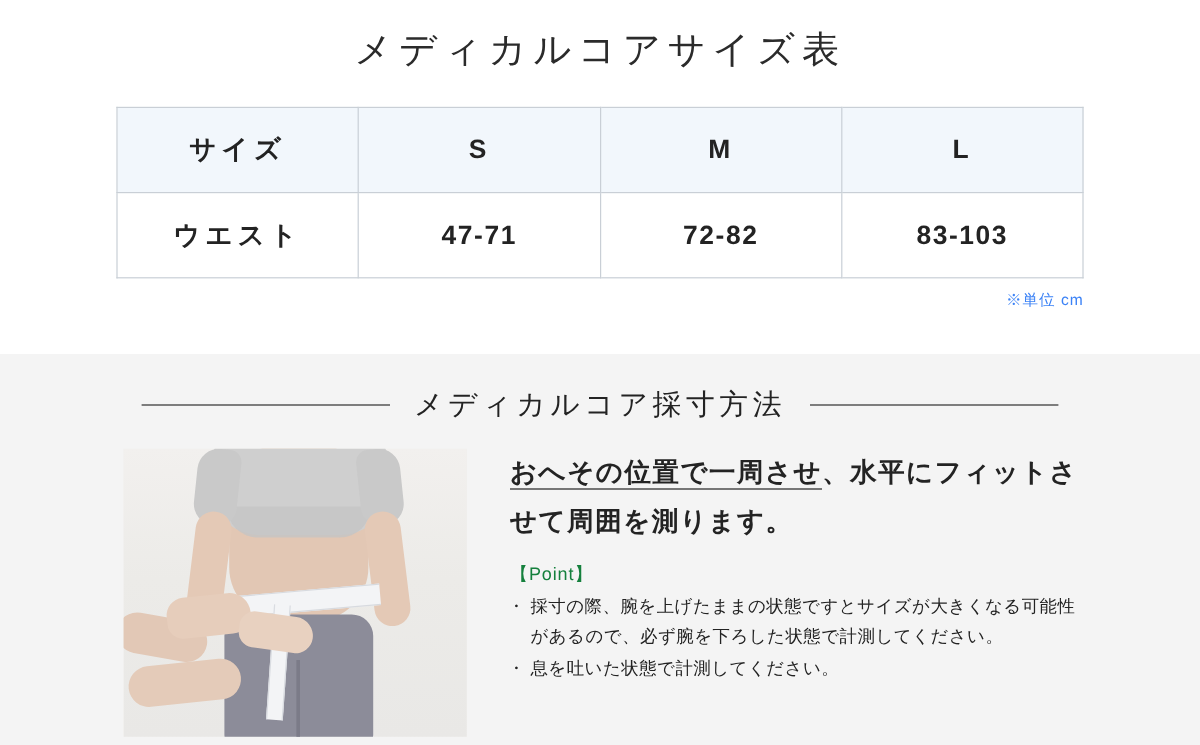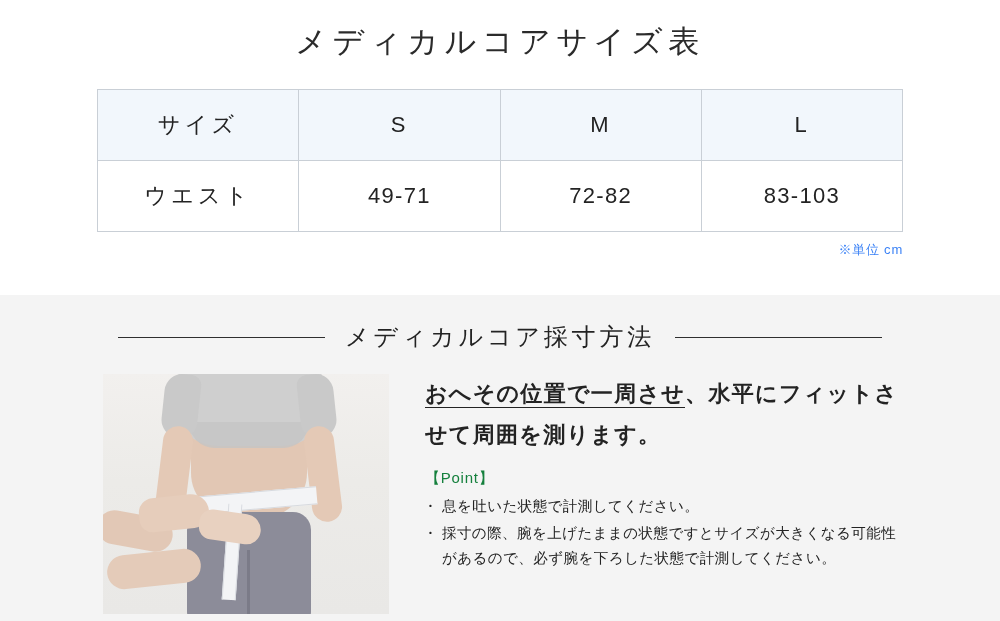--- a/index.html
+++ b/index.html
@@ -39,21 +39,21 @@
   table.size-table {
     width: 100%;
     border-collapse: collapse;
     table-layout: fixed;
   }
   table.size-table th,
   table.size-table td {
     border: 1px solid #c9cfd6;
     text-align: center;
     height: 68px;
-    font-weight: normal;
+    font-weight: bold;
   }
   table.size-table thead th {
     background: #f2f7fc;
     font-size: 22px;
     letter-spacing: 0.12em;
     color: #232323;
   }
   table.size-table thead th.head-label {
     letter-spacing: 0.2em;
   }
@@ -332,21 +332,21 @@
         <tr>
           <th class="head-label">サイズ</th>
           <th>S</th>
           <th>M</th>
           <th>L</th>
         </tr>
       </thead>
       <tbody>
         <tr>
           <td class="row-label">ウエスト</td>
-          <td>49-71</td>
+          <td>47-71</td>
           <td>72-82</td>
           <td>83-103</td>
         </tr>
       </tbody>
     </table>
   </div>
 
   <div class="unit-note">※単位 cm</div>
 
   <div class="measure-section">
@@ -377,21 +377,21 @@
         <div class="forearm-r"></div>
         <div class="hand-r"></div>
       </div>
 
       <div class="text-col">
         <p class="lead">
           <span class="em">おへその位置で一周させ</span><span class="em2">、水平にフィットさせて周囲を測ります。</span>
         </p>
         <p class="point-head">【Point】</p>
         <ul class="points">
+          <li>採寸の際、腕を上げたままの状態ですとサイズが大きくなる可能性があるので、必ず腕を下ろした状態で計測してください。</li>
           <li>息を吐いた状態で計測してください。</li>
-          <li>採寸の際、腕を上げたままの状態ですとサイズが大きくなる可能性があるので、必ず腕を下ろした状態で計測してください。</li>
         </ul>
       </div>
 
     </div>
   </div>
 
 </div>
 
 </body></html>

